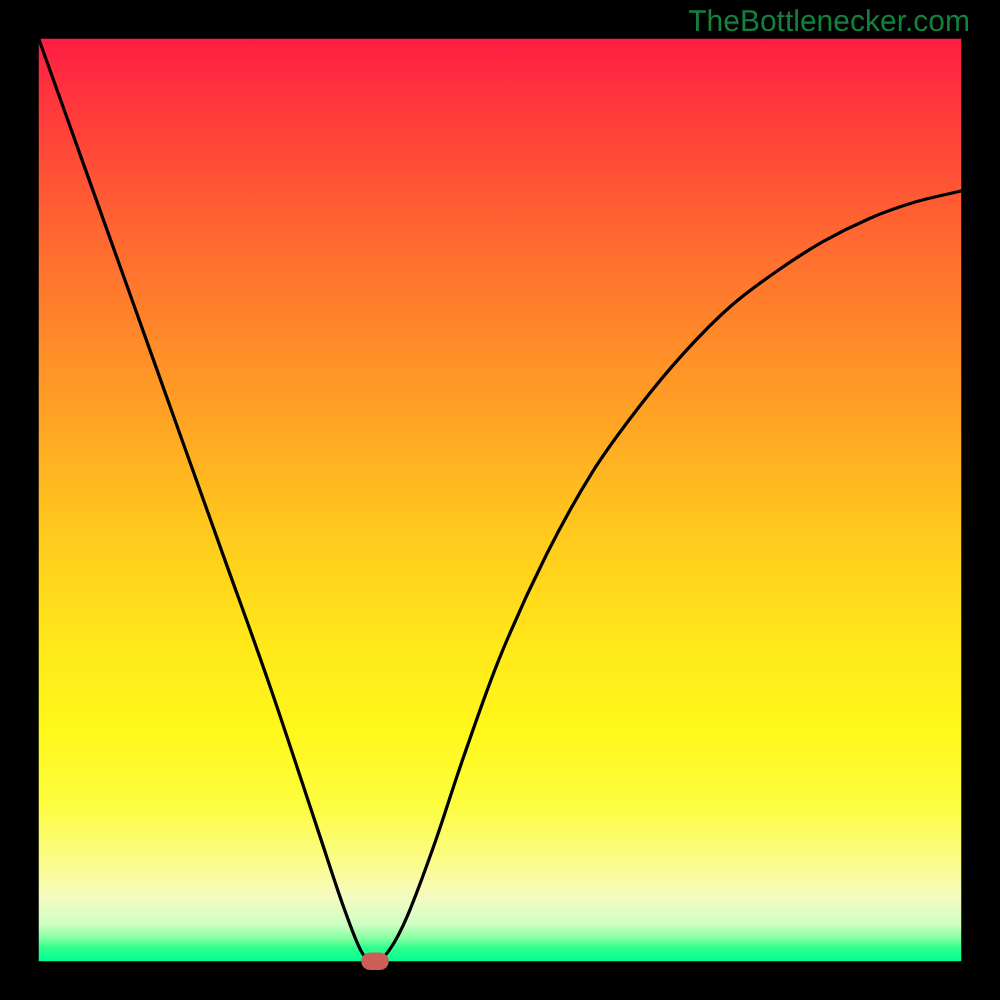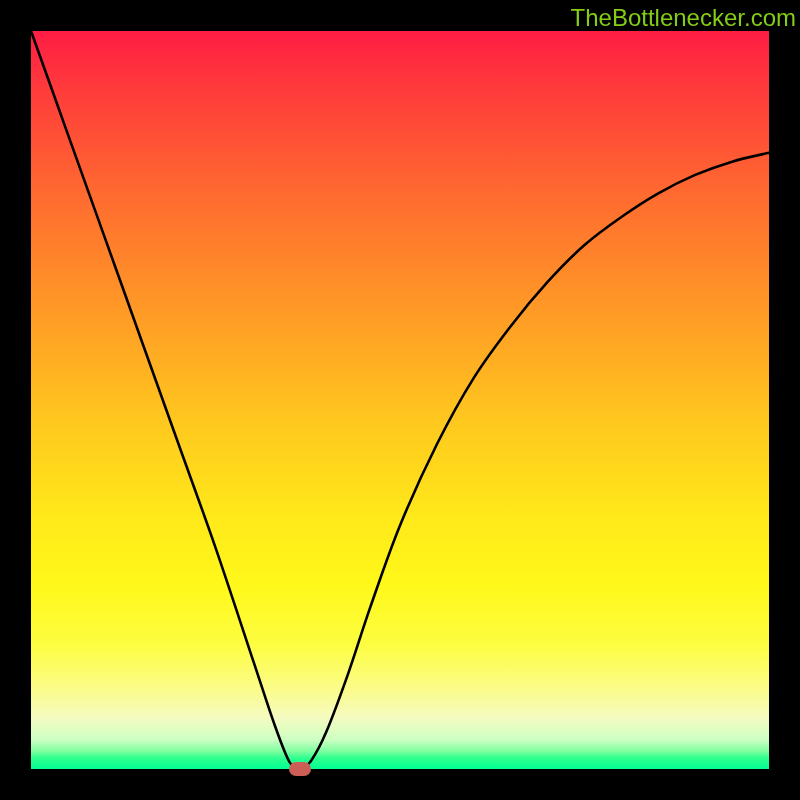--- a/index.html
+++ b/index.html
@@ -29,24 +29,24 @@
       #f5fbc0 93%,
       #ceffc3 96%,
       #7effa0 97.6%,
       #30ff8e 98.5%,
       #00ff91 100%
     );
   }
   .source {
     position: absolute;
     top: 4px;
-    right: 4px;
+    right: 24px;
     font-family: Arial, Helvetica, sans-serif;
     font-size: 24px;
-    color: #84cc16;
+    color: #15803d;
     letter-spacing: 0px;
     font-weight: 400;
   }
   svg.curve {
     position: absolute;
     left: 0;
     top: 0;
     width: 738px;
     height: 738px;
     overflow: visible;

